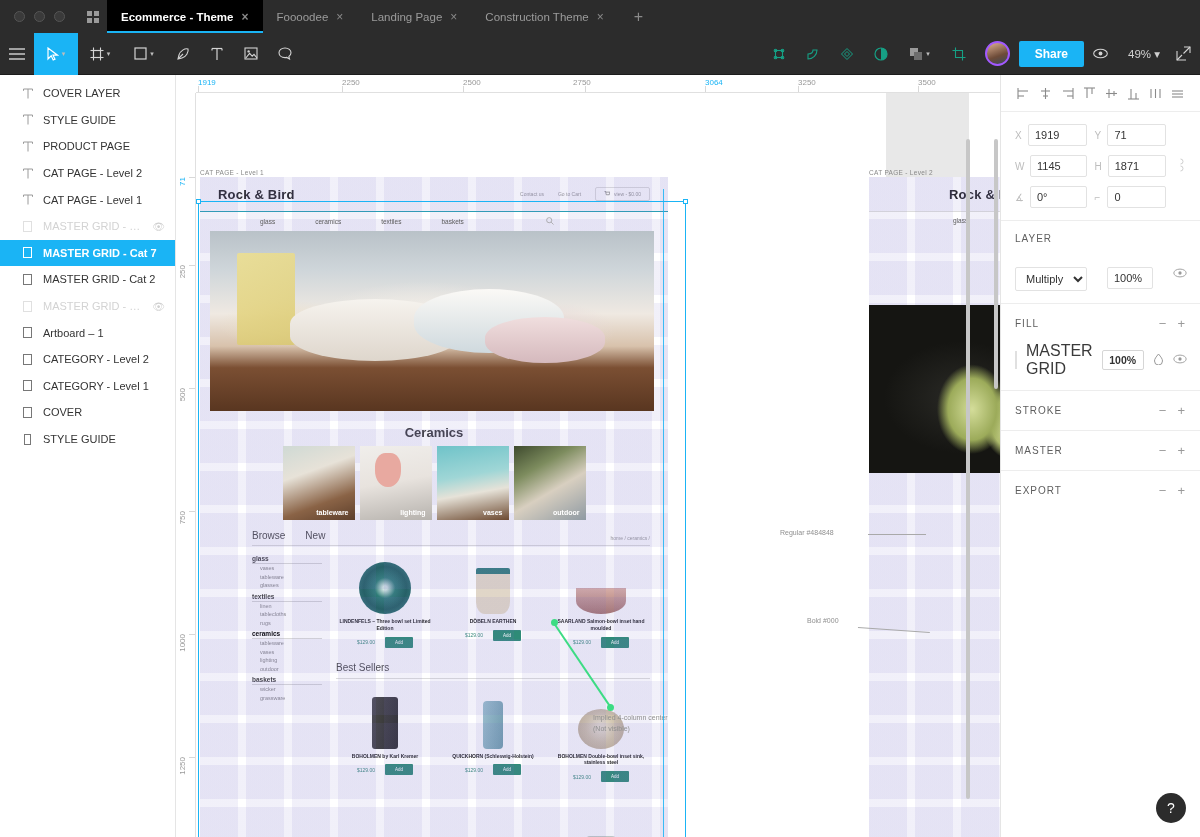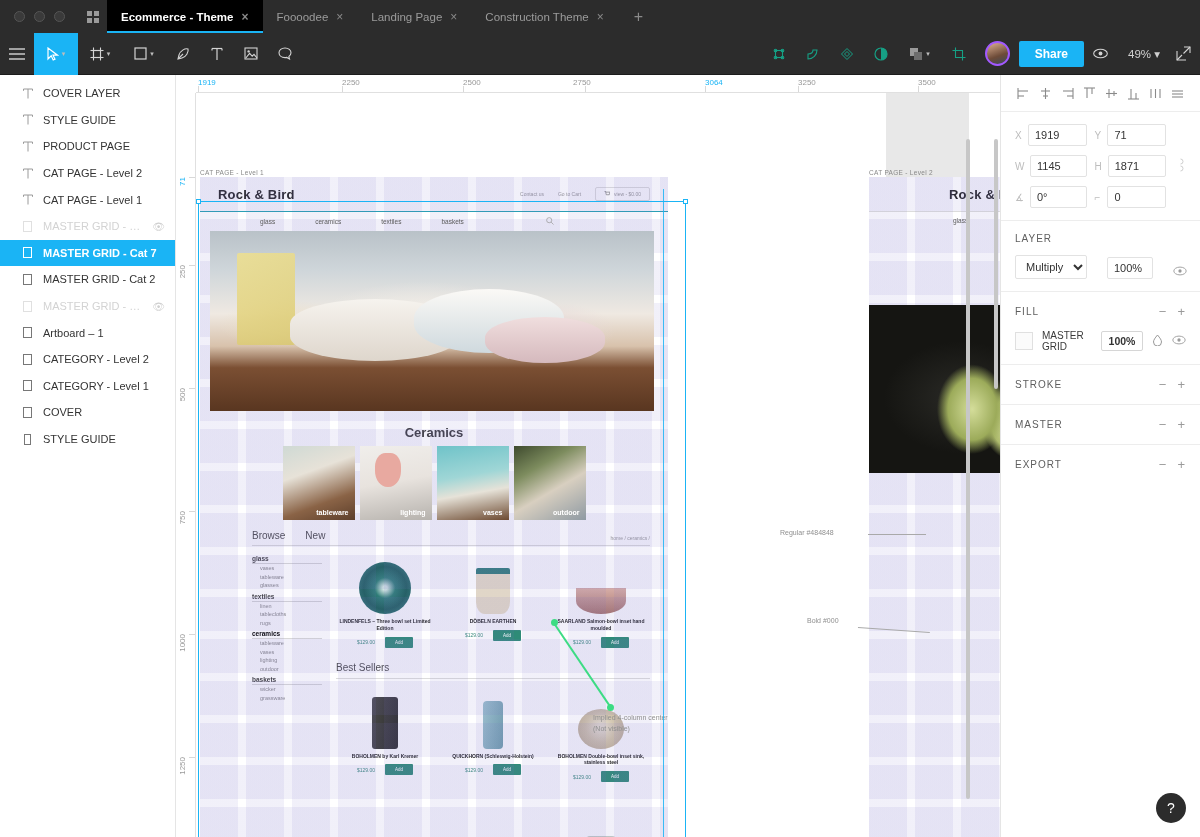--- a/index.html
+++ b/index.html
@@ -165,30 +165,30 @@
   .fld { display: flex; align-items: center; gap: 6px; flex: 1; }
   .fld .k { font-size: 10px; color: #bdbdbd; width: 9px; }
   .fld input {
     width: 100%; border: 1px solid #e2e2e2; border-radius: 2px;
     padding: 4px 6px; font-size: 11px; color: #333; font-family: inherit;
     outline: none; background: #fff;
   }
   .link-ico { width: 12px; color: #cfcfcf; font-size: 11px; text-align:center; }
   .sec-hd { display: flex; align-items: center; font-size: 10px; color: #5e5e5e; letter-spacing: 1px; }
   .sec-hd .acts { margin-left: auto; display:flex; gap: 10px; color: #9a9a9a; font-size: 13px; }
-  .layer-row { display: flex; align-items: flex-end; gap: 20px; margin-top: 11px; }
+  .layer-row { display: flex; align-items: flex-start; gap: 20px; margin-top: 23px; }
   .layer-row select {
     flex: 1; border: 1px solid #e2e2e2; border-radius: 2px; padding: 4px 6px;
     font-size: 11px; color: #333; font-family: inherit; background: #fff; outline: none;
   }
   .layer-row .pct { width: 46px; border: 1px solid #e2e2e2; border-radius: 2px; padding: 4px 6px; font-size: 11px; color:#333; font-family: inherit; outline:none; }
   .eye-ico { color: #9a9a9a; font-size: 12px; cursor:pointer; }
   .fill-row { display: flex; align-items: center; gap: 9px; margin-top: 11px; }
   .swatch { width: 18px; height: 18px; border: 1px solid #e0e0e0; background: #fbfbfb; }
-  .fill-name { font-size: 10px; color: #3a3a3a; flex: 1; }
+  .fill-name { font-size: 16px; color: #3a3a3a; flex: 1; }
   .fill-pct { width: 42px; border: 1px solid #d6d6d6; border-radius: 2px; padding: 3px 5px; font-size: 10.5px; font-weight:bold; color:#333; font-family: inherit; outline:none; text-align:center;}
   .export-hint { font-size: 10.5px; color: #bdbdbd; padding: 12px 14px; }
   #help-btn {
     position: absolute; right: 14px; bottom: 14px; width: 30px; height: 30px;
     border-radius: 50%; background: #2c2c2c; color: #fff; font-size: 14px;
     display: flex; align-items: center; justify-content: center; cursor: pointer; z-index: 20;
   }
 </style>
 </head>
 <body>

